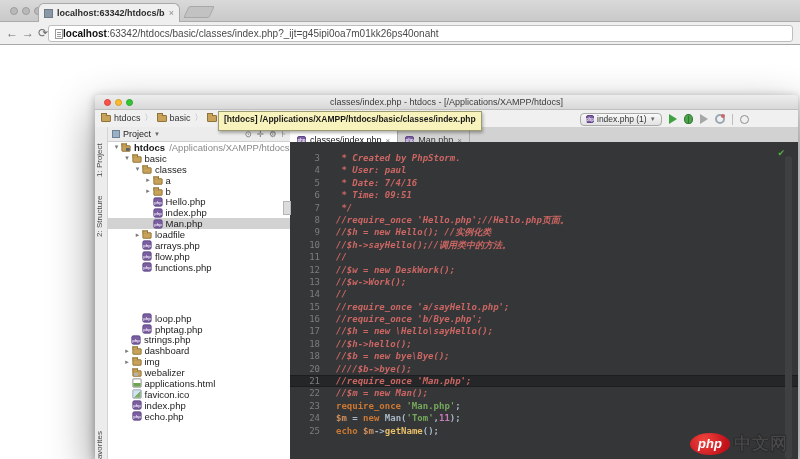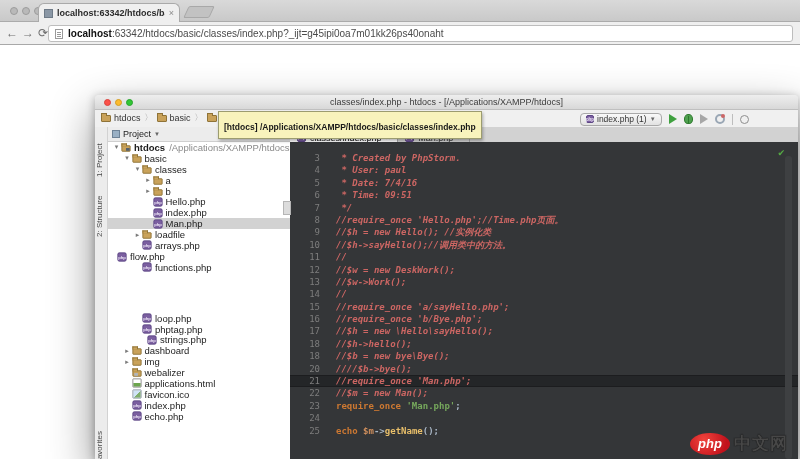--- a/index.html
+++ b/index.html
@@ -19,44 +19,44 @@
   .b-tab-title { font-size:9px; font-weight:bold; color:#2b2b2b; white-space:nowrap;
     overflow:hidden; flex:1; }
   .b-tab-close { font-size:9px; color:#8a8a8a; flex:none; line-height:9px; }
   .b-newtab { position:absolute; left:186px; top:6px; width:26px; height:12px;
     background:#c2c2c2; border:1px solid #a8a8a8; transform:skewX(-25deg); border-radius:2px; }
   .b-toolbar { position:absolute; left:0; top:22px; width:800px; height:23px;
     background:#efefef; border-bottom:1px solid #a8a8a8; }
   .b-nav { position:absolute; top:4px; font-size:12px; color:#6f6f6f; line-height:14px; }
   .b-urlbar { position:absolute; left:48px; right:7px; top:3px; height:17px;
     background:#fff; border:1px solid #bdbdbd; border-radius:3px;
-    display:flex; align-items:center; padding:0 6px; gap:5px; }
+    display:flex; align-items:center; padding:0 6px; }
   .b-doc-icon { width:8px; height:10px; border:1px solid #9a9a9a; background:#fff; position:relative; flex:none; }
   .b-doc-icon::after { content:""; position:absolute; left:1px; top:2px; width:4px; height:1px;
     background:#9a9a9a; box-shadow:0 2px 0 #9a9a9a, 0 4px 0 #9a9a9a; }
   .b-url { font-size:10px; color:#4a4a4a; white-space:nowrap; overflow:hidden; }
   .b-url b { color:#111; }
   .b-page { position:absolute; left:0; top:45px; width:800px; height:414px; background:#fff; }
 
   
   .ide { position:absolute; left:95px; top:95px; width:703px; height:364px;
     border-radius:4px 4px 0 0; overflow:hidden; background:#ececec;
     box-shadow:0 18px 45px rgba(0,0,0,.45), 0 2px 10px rgba(0,0,0,.3); }
   .ide-titlebar { position:absolute; left:0; top:0; right:0; height:15px;
     background:linear-gradient(#eeeeee,#d8d8d8); border-bottom:1px solid #bfbfbf; }
   .ide-light { position:absolute; top:4px; width:7px; height:7px; border-radius:50%; }
   .ide-title { position:absolute; left:60px; right:60px; top:2px; text-align:center;
     font-size:9px; color:#3c3c3c; white-space:nowrap; overflow:hidden; }
   .ide-navbar { position:absolute; left:0; top:15px; right:0; height:17px; background:#f0f0f0; }
   .crumbs { position:absolute; left:6px; top:2px; display:flex; align-items:center; gap:4px; }
   .crumb { display:flex; align-items:center; gap:3px; font-size:9px; color:#333; }
   .crumb-sep { font-size:8px; color:#999; }
-  .tooltip { position:absolute; left:123px; top:1px; height:28px; background:#f8f3bc;
+  .tooltip { position:absolute; left:123px; top:1px; height:20px; background:#f8f3bc;
     border:1px solid #9c9c70; box-shadow:1px 2px 3px rgba(0,0,0,.3);
-    font-size:8.5px; font-weight:bold; color:#1a1a1a; padding:10px 5px; white-space:nowrap; z-index:6; }
+    font-size:8.5px; font-weight:bold; color:#1a1a1a; padding:2px 5px; white-space:nowrap; z-index:6; }
 
   
   .folder { width:10px; height:7px; background:#c9a25a; border:1px solid #8f7338;
     border-radius:1px; position:relative; margin-top:2px; flex:none; }
   .folder::before { content:""; position:absolute; left:-1px; top:-3px; width:4px; height:2px;
     background:#c9a25a; border:1px solid #8f7338; border-bottom:none; }
   .folder.root::after { content:""; position:absolute; right:0; bottom:0; width:4px; height:3px; background:#54606e; }
   .folder.excl::after { content:""; position:absolute; left:1px; bottom:0; width:4px; height:3px; background:#b0b6bd; }
   .fi { width:10px; height:10px; flex:none; border-radius:2px; display:flex;
     align-items:center; justify-content:center; }
@@ -105,21 +105,21 @@
   .chevron { width:9px; font-size:7px; color:#7a7a7a; text-align:center; flex:none; }
   .tree-row .folder, .tree-row .fi { margin-right:3px; transform:scale(.92); }
   .tlabel.bold { font-weight:bold; }
   .tsuffix { color:#8a8a8a; margin-left:4px; }
   .p-scroll { position:absolute; left:188px; top:74px; width:8px; height:14px;
     background:#dcdcdc; border:1px solid #b5b5b5; z-index:3; }
 
   
   .editor { position:absolute; left:195px; top:0; right:0; bottom:0; }
   .etabs { position:absolute; left:0; top:0; right:0; height:28px; background:#d2d2d2;
-    border-bottom:7px solid #4d7c0f; display:flex; }
+    border-bottom:2px solid #4d7c0f; display:flex; }
   .etab { display:flex; align-items:center; gap:4px; padding:0 7px; font-size:9px; color:#333;
     border-right:1px solid #a8a8a8; }
   .etab.active { background:#ffffff; color:#111; }
   .etab .fi.php { width:9px; height:9px; }
   .etab-close { color:#777; font-size:8px; }
   .code { position:absolute; left:0; top:15px; right:0; bottom:0; background:#343638; overflow:hidden; }
   .code-inner { position:absolute; left:0; top:10px; right:0; }
   .code-line { height:12.4px; display:flex; font-family:"DejaVu Sans Mono", monospace;
     font-size:9px; font-weight:bold; line-height:12.4px; white-space:pre; }
   .code-line.current { background:#242628; box-shadow:inset 0 1px 0 #1c1d1f, inset 0 -1px 0 #1c1d1f; }
@@ -277,41 +277,41 @@
             <div class="tree-row" style="padding-left: 25px;">
               <span class="chevron">▸</span>
               <span class="folder"></span>
               <span class="tlabel">loadfile</span>
             </div>
             <div class="tree-row" style="padding-left: 25px;">
               <span class="chevron"></span>
               <span class="fi php"></span>
               <span class="tlabel">arrays.php</span>
             </div>
-            <div class="tree-row" style=" align-items: flex-end;">
+            <div class="tree-row" style="padding-left: 25px;">
               <span class="chevron"></span>
               <span class="fi php"></span>
               <span class="tlabel">flow.php</span>
             </div>
             <div class="tree-row" style="padding-left: 25px;">
               <span class="chevron"></span>
               <span class="fi php"></span>
               <span class="tlabel">functions.php</span>
             </div>
             <div class="tree-row" style="padding-left: 25px; margin-top: 40px;">
               <span class="chevron"></span>
               <span class="fi php"></span>
               <span class="tlabel">loop.php</span>
             </div>
             <div class="tree-row" style="padding-left: 25px;">
               <span class="chevron"></span>
               <span class="fi php"></span>
               <span class="tlabel">phptag.php</span>
             </div>
-            <div class="tree-row" style="padding-left: 14px; margin-left: 16px;">
+            <div class="tree-row" style="padding-left: 14px;">
               <span class="chevron"></span>
               <span class="fi php"></span>
               <span class="tlabel">strings.php</span>
             </div>
             <div class="tree-row" style="padding-left: 14.5px;">
               <span class="chevron">▸</span>
               <span class="folder"></span>
               <span class="tlabel">dashboard</span>
             </div>
             <div class="tree-row" style="padding-left: 14.5px;">
@@ -362,37 +362,37 @@
               <span class="etab-close">×</span>
             </div>
           </div>
         <div class="code">
           <div class="code-inner">
               <div class="code-line"><span class="gut">3</span><span class="src"><span class="tk-c"> * Created by PhpStorm.</span></span></div>
               <div class="code-line"><span class="gut">4</span><span class="src"><span class="tk-c"> * User: paul</span></span></div>
               <div class="code-line"><span class="gut">5</span><span class="src"><span class="tk-c"> * Date: 7/4/16</span></span></div>
               <div class="code-line"><span class="gut">6</span><span class="src"><span class="tk-c"> * Time: 09:51</span></span></div>
               <div class="code-line"><span class="gut">7</span><span class="src"><span class="tk-c"> */</span></span></div>
-              <div class="code-line"><span class="gut">8</span><span class="src"><span class="tk-c">//require_once 'Hello.php';//Time.php页面。</span></span></div>
+              <div class="code-line"><span class="gut">8</span><span class="src"><span class="tk-c">//require_once 'Hello.php';//Hello.php页面。</span></span></div>
               <div class="code-line"><span class="gut">9</span><span class="src"><span class="tk-c">//$h = new Hello(); //实例化类</span></span></div>
               <div class="code-line"><span class="gut">10</span><span class="src"><span class="tk-c">//$h-&gt;sayHello();//调用类中的方法。</span></span></div>
               <div class="code-line"><span class="gut">11</span><span class="src"><span class="tk-c">//</span></span></div>
               <div class="code-line"><span class="gut">12</span><span class="src"><span class="tk-c">//$w = new DeskWork();</span></span></div>
               <div class="code-line"><span class="gut">13</span><span class="src"><span class="tk-c">//$w-&gt;Work();</span></span></div>
               <div class="code-line"><span class="gut">14</span><span class="src"><span class="tk-c">//</span></span></div>
               <div class="code-line"><span class="gut">15</span><span class="src"><span class="tk-c">//require_once 'a/sayHello.php';</span></span></div>
               <div class="code-line"><span class="gut">16</span><span class="src"><span class="tk-c">//require_once 'b/Bye.php';</span></span></div>
               <div class="code-line"><span class="gut">17</span><span class="src"><span class="tk-c">//$h = new \Hello\sayHello();</span></span></div>
               <div class="code-line"><span class="gut">18</span><span class="src"><span class="tk-c">//$h-&gt;hello();</span></span></div>
               <div class="code-line"><span class="gut">18</span><span class="src"><span class="tk-c">//$b = new bye\Bye();</span></span></div>
               <div class="code-line"><span class="gut">20</span><span class="src"><span class="tk-c">////$b-&gt;bye();</span></span></div>
               <div class="code-line current"><span class="gut">21</span><span class="src"><span class="tk-c">//require_once 'Man.php';</span></span></div>
               <div class="code-line"><span class="gut">22</span><span class="src"><span class="tk-c">//$m = new Man();</span></span></div>
               <div class="code-line"><span class="gut">23</span><span class="src"><span class="tk-k">require_once</span><span class="tk-p"> </span><span class="tk-s">'Man.php'</span><span class="tk-p">;</span></span></div>
-              <div class="code-line"><span class="gut">24</span></div>
+              <div class="code-line"><span class="gut">24</span><span class="src"><span class="tk-v">$m</span><span class="tk-p"> = </span><span class="tk-k">new</span><span class="tk-p"> Man(</span><span class="tk-s">'Tom'</span><span class="tk-p">,</span><span class="tk-n">11</span><span class="tk-p">);</span></span></div>
               <div class="code-line"><span class="gut">25</span><span class="src"><span class="tk-k">echo</span><span class="tk-p"> </span><span class="tk-v">$m</span><span class="tk-p">-&gt;</span><span class="tk-m">getName</span><span class="tk-p">();</span></span></div>
             </div>
           <span class="e-check">✔</span>
           <div class="e-scrollbar"></div>
           <div class="wm">
             <span class="wm-php">php</span>
             <span class="wm-cn">中文网</span>
           </div>
         </div>
       </div>

